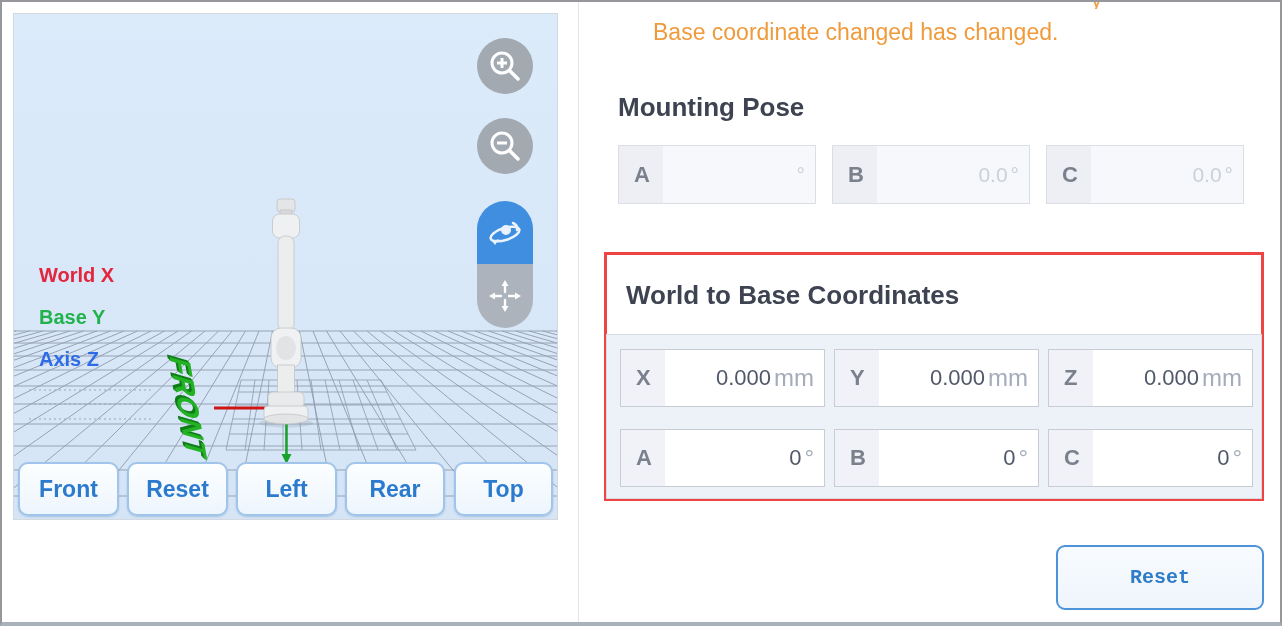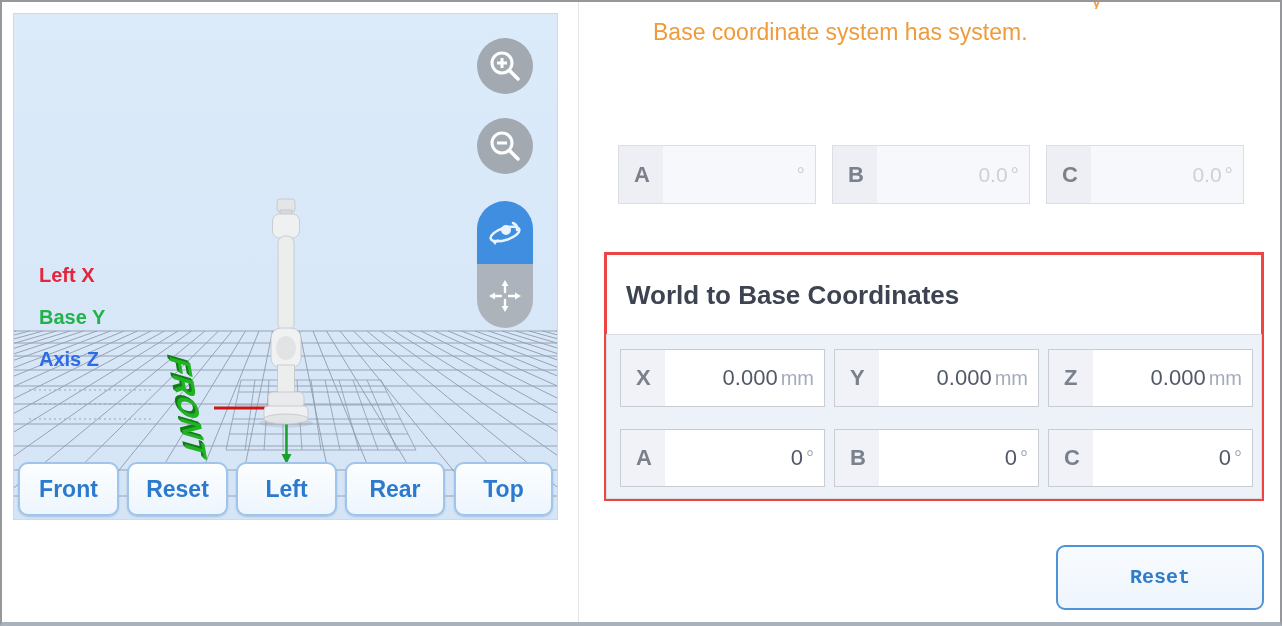--- a/index.html
+++ b/index.html
@@ -52,21 +52,21 @@
   .remnant span{display:block;transform:translateY(-15px);font-size:22px;text-align:right;}
   .warning{position:absolute;left:651px;top:17px;font-size:23px;color:#ef9b3c;}
   .section-title{position:absolute;left:616px;top:90px;font-size:26px;font-weight:bold;color:#3d4351;}
   
   .field{position:absolute;height:59px;display:flex;align-items:center;overflow:hidden;}
   .field .strip{
     width:44px;align-self:stretch;display:flex;align-items:center;padding-left:15px;
     font-weight:bold;font-size:22px;color:#7a818d;
   }
   .field .val{margin-left:auto;font-size:22px;color:#51586a;}
-  .field .unit{font-size:20px;color:#a4acb9;margin:0 10px 0 3px;}
+  .field .unit{font-size:24px;color:#a4acb9;margin:0 10px 0 3px;}
   .field.disabled{background:#f7f8fb;border:1px solid #dbdee4;}
   .field.disabled .strip{background:#edeff4;}
   .field.disabled .val,.field.disabled .unit{color:#cbd1da;font-size:21px;}
   .field.enabled{background:#ffffff;border:1px solid #c8cdd4;}
   .field.enabled .strip{background:#f0f2f7;}
   .mf{width:198px;top:143px;}
   .mf-0{left:616px;} .mf-1{left:830px;} .mf-2{left:1044px;}
   
   .panel{position:absolute;left:602px;top:250px;width:660px;height:249px;background:#ffffff;border:3px solid #ef4444;}
   .panel-title{position:absolute;left:19px;top:25px;font-size:26px;font-weight:bold;color:#3d4351;}
@@ -175,21 +175,21 @@
         <rect x="264" y="222" width="16" height="95" rx="7" fill="#eceded"></rect>
         <rect x="257" y="314" width="30" height="40" rx="10" fill="#f0f1f2"></rect>
         <ellipse cx="272" cy="334" rx="10" ry="12" fill="#e2e3e4" stroke="none"></ellipse>
         <rect x="263.5" y="351" width="17" height="30" fill="#eceded"></rect>
         <rect x="254" y="378" width="36" height="16" rx="5" fill="#e9eaeb"></rect>
         <rect x="250" y="392" width="44" height="14" rx="4" fill="#eff0f1"></rect>
         <ellipse cx="272" cy="405" rx="22" ry="5" fill="#e3e4e5"></ellipse>
       </g>
     </svg>
 
-    <div class="axis-label axis-x" style="color: rgb(227, 38, 61);">Left X</div>
+    <div class="axis-label axis-x" style="color: rgb(227, 38, 61);">World X</div>
     <div class="axis-label axis-y" style="color: rgb(33, 178, 75);">Base Y</div>
     <div class="axis-label axis-z" style="color: rgb(46, 107, 230);">Axis Z</div>
 
     <button class="zbtn zoom-in">
       <svg width="34" height="34" viewBox="0 0 34 34">
         <circle cx="14" cy="14" r="10" fill="none" stroke="#ffffff" stroke-width="3"></circle>
         <line x1="21.5" y1="21.5" x2="30" y2="30" stroke="#ffffff" stroke-width="3.5" stroke-linecap="round"></line>
         <line x1="9" y1="14" x2="19" y2="14" stroke="#ffffff" stroke-width="3"></line>
         <line x1="14" y1="9" x2="14" y2="19" stroke="#ffffff" stroke-width="3"></line>
       </svg>
@@ -234,22 +234,23 @@
     <button class="vbtn vb-3">Rear</button>
     <button class="vbtn vb-2">Left</button>
     <button class="vbtn vb-4">Top</button>
   </div>
 
   <div class="divider"></div>
 
   <div class="remnant">
     <span>y</span>
   </div>
-  <div class="warning" style="color: rgb(239, 155, 60);">Base coordinate system has system.</div>
-
+  <div class="warning" style="color: rgb(239, 155, 60);">Base coordinate changed has changed.</div>
+
+  <div class="section-title">Mounting Pose</div>
 
   <div class="field disabled mf mf-0">
     <span class="strip">A</span>
     <span class="val"></span>
     <span class="unit">°</span>
   </div>
   <div class="field disabled mf mf-1">
     <span class="strip">B</span>
     <span class="val">0.0</span>
     <span class="unit">°</span>

